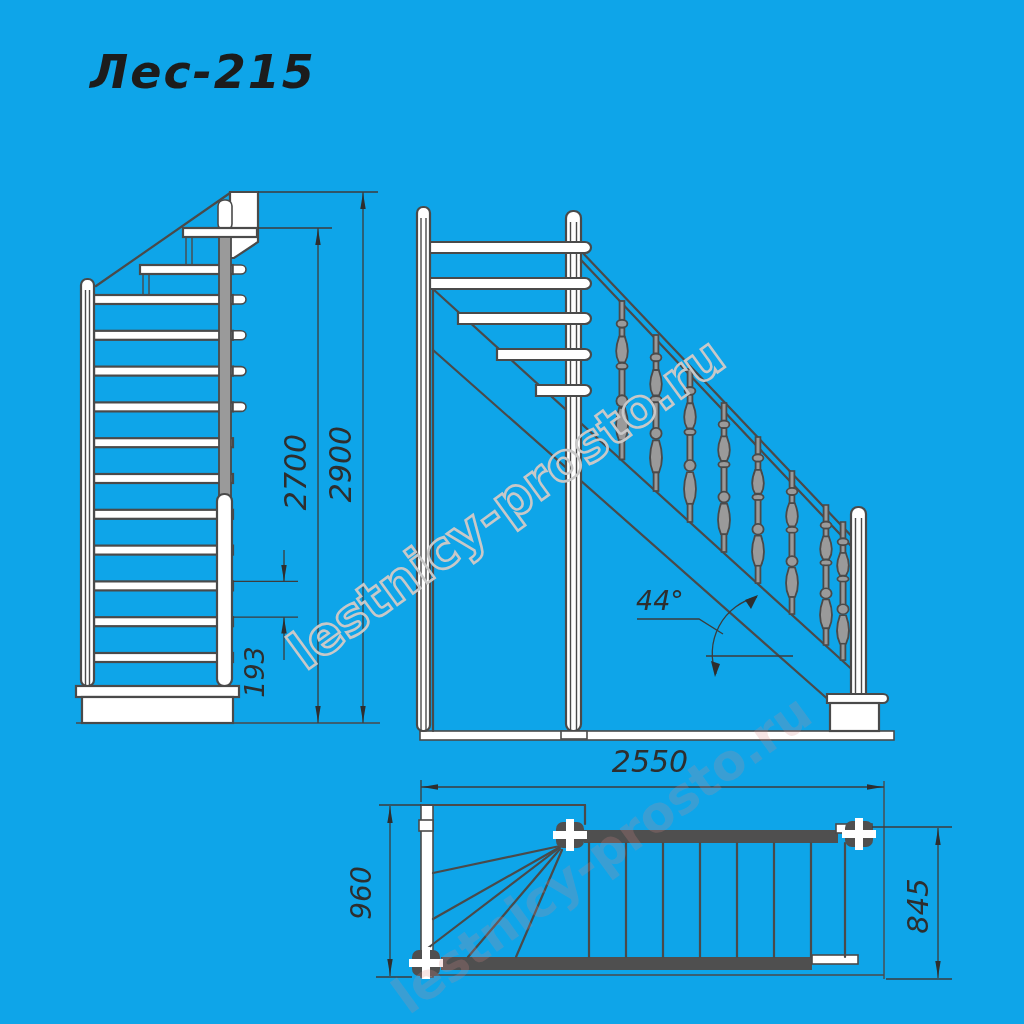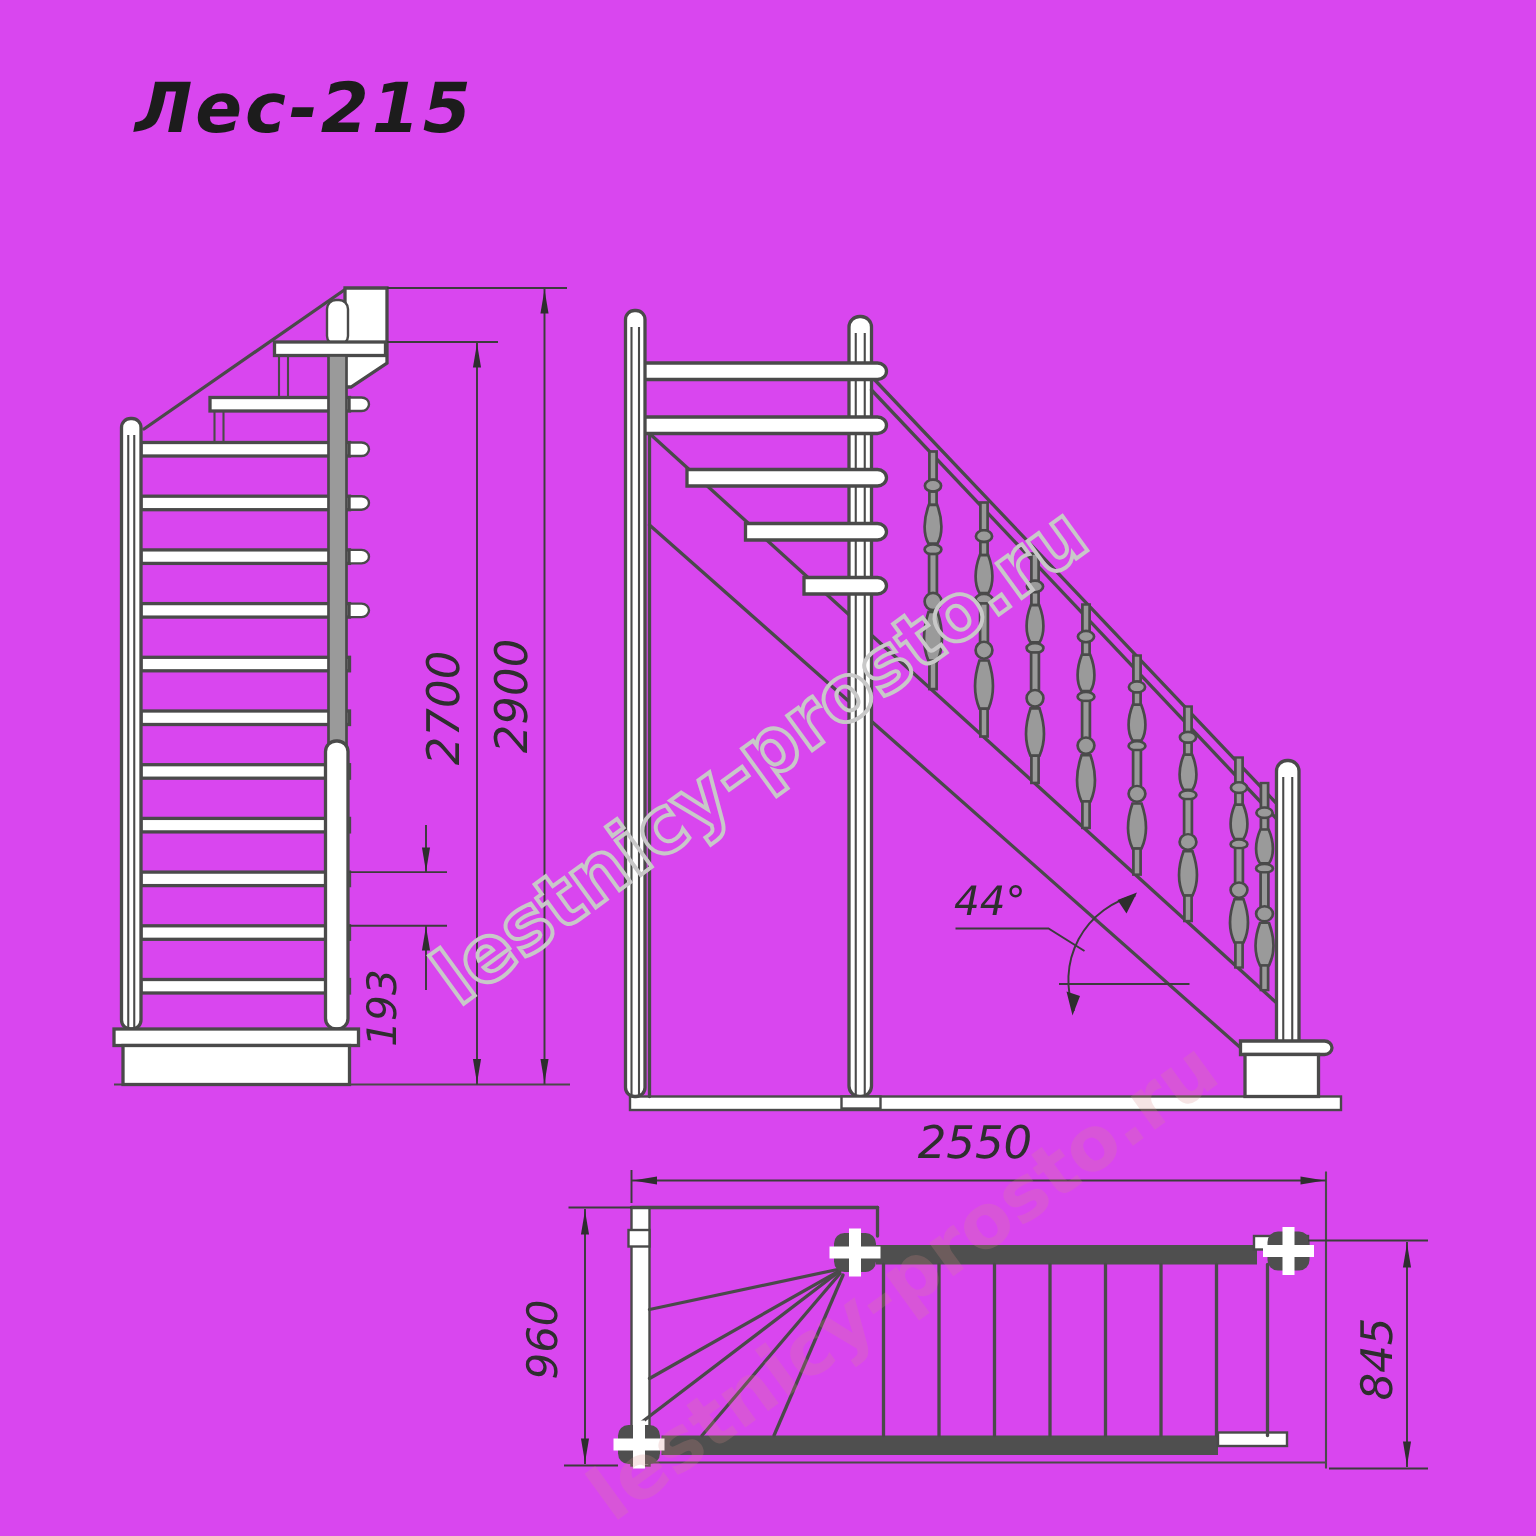--- a/index.html
+++ b/index.html
@@ -1,17 +1,17 @@
 <!DOCTYPE html>
 <html><head>
 <meta charset="utf-8">
 <style>
   html,body{margin:0;padding:0;background:#ffffff;}
   body{font-family:"DejaVu Sans",sans-serif;}
-  .page{position:relative;width:1024px;height:1024px;background:#d946ef;overflow:hidden;}
+  .page{position:relative;width:1024px;height:1024px;background:#0ea5e9;overflow:hidden;}
   svg{display:block;}
   .cad-txt{font-family:"DejaVu Sans",sans-serif;font-style:italic;fill:#2e2e2e;}
   .title-txt{font-family:"DejaVu Sans",sans-serif;font-style:italic;font-weight:bold;fill:#1c1c1c;letter-spacing:2px;}
   .wm{font-family:"DejaVu Sans",sans-serif;font-weight:bold;}
   .ln{stroke:#4a4a4a;fill:none;stroke-width:2.2;stroke-linecap:round;}
   .lnthin{stroke:#4a4a4a;fill:none;stroke-width:1.4;}
   .dim{stroke:#3c3c3c;fill:none;stroke-width:1.3;}
   .arr{fill:#2e2e2e;stroke:none;}
   .wfill{fill:#ffffff;stroke:#4a4a4a;stroke-width:2.2;}
   .wfill-thin{fill:#ffffff;stroke:#4a4a4a;stroke-width:1.6;}

